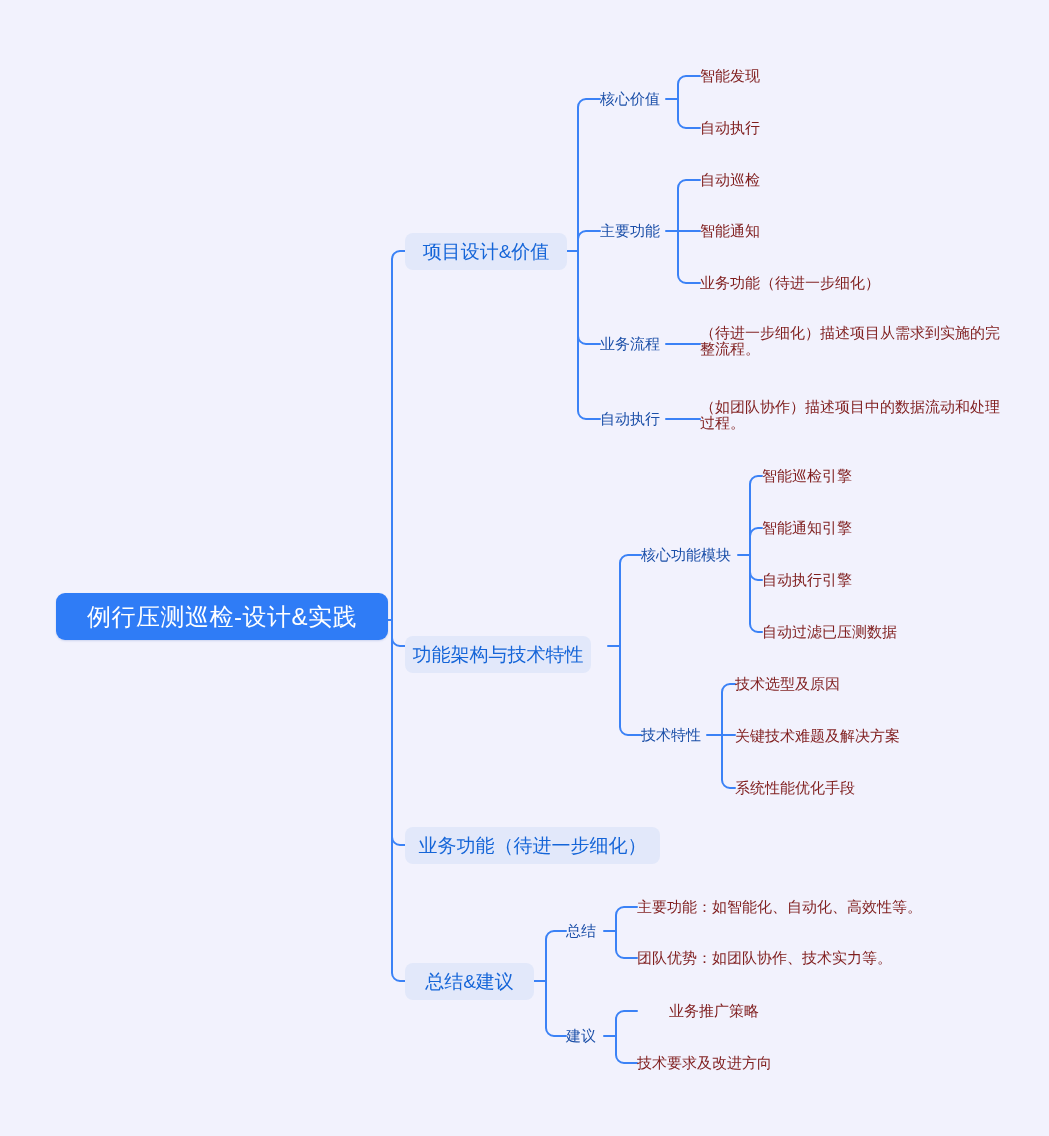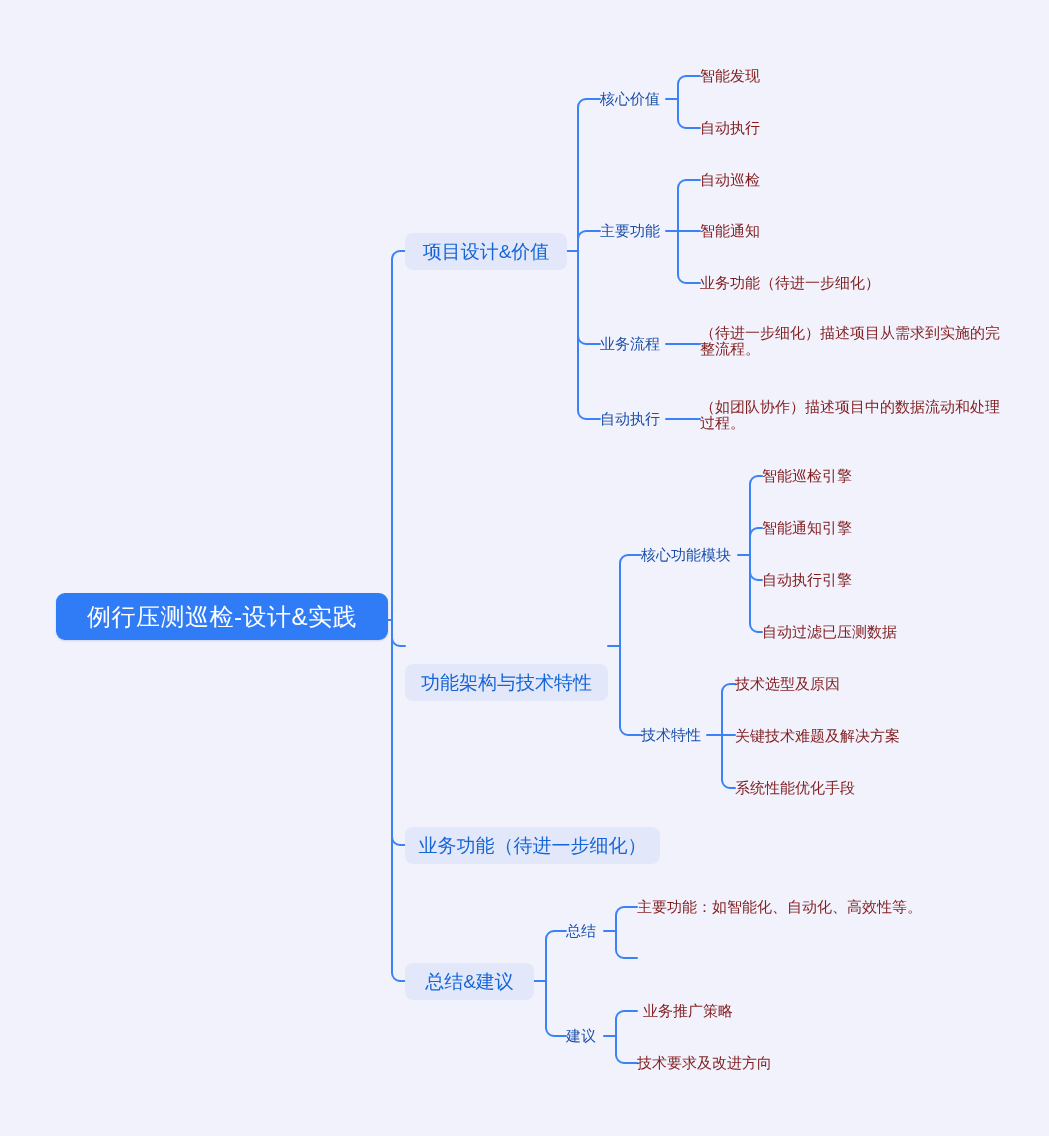--- a/index.html
+++ b/index.html
@@ -132,21 +132,21 @@
 
       <path d="M604 1036 H616"></path>
       <path d="M616 1036 V1019 a8 8 0 0 1 8 -8 H637"></path>
       <path d="M616 1036 V1055 a8 8 0 0 0 8 8 H637"></path>
     </g>
   </svg>
 
   <div class="node n-root" style="left: 56px; top: 593px; width: 332px; height: 47px;">例行压测巡检-设计&amp;实践</div>
 
   <div class="node n-l2" style="left: 405px; top: 233px; width: 162px; height: 37px;">项目设计&amp;价值</div>
-  <div class="node n-l2" style="left: 405px; top: 664px; width: 203px; height: 37px;">功能架构与技术特性</div>
+  <div class="node n-l2" style="left: 405px; top: 636px; width: 186px; height: 37px;">功能架构与技术特性</div>
   <div class="node n-l2" style="left: 405px; top: 827px; width: 255px; height: 37px;">业务功能（待进一步细化）</div>
   <div class="node n-l2" style="left: 405px; top: 963px; width: 129px; height: 37px;">总结&amp;建议</div>
 
   <div class="node n-l3" style="left: 600px; top: 88px; width: 66px; height: 22px;">核心价值</div>
   <div class="node n-l3" style="left: 600px; top: 220px; width: 66px; height: 22px; text-align: center;">主要功能</div>
   <div class="node n-l3" style="left: 600px; top: 333px; width: 66px; height: 22px;">业务流程</div>
   <div class="node n-l3" style="left: 600px; top: 408px; width: 66px; height: 22px;">自动执行</div>
   <div class="node n-l3" style="left: 641px; top: 544px; width: 97px; height: 22px;">核心功能模块</div>
   <div class="node n-l3" style="left: 641px; top: 724px; width: 66px; height: 22px;">技术特性</div>
   <div class="node n-l3" style="left: 566px; top: 920px; width: 38px; height: 22px;">总结</div>
@@ -160,16 +160,17 @@
   <div class="node n-l4 wrap" style="left: 700px; top: 325px; width: 300px; height: 44px;">（待进一步细化）描述项目从需求到实施的完整流程。</div>
   <div class="node n-l4 wrap" style="left: 700px; top: 399px; width: 300px; height: 44px;">（如团队协作）描述项目中的数据流动和处理过程。</div>
   <div class="node n-l4" style="left: 762px; top: 465px; width: 120px; height: 22px;">智能巡检引擎</div>
   <div class="node n-l4" style="left: 762px; top: 517px; width: 120px; height: 22px;">智能通知引擎</div>
   <div class="node n-l4" style="left: 762px; top: 569px; width: 120px; height: 22px;">自动执行引擎</div>
   <div class="node n-l4" style="left: 762px; top: 621px; width: 180px; height: 22px;">自动过滤已压测数据</div>
   <div class="node n-l4" style="left: 735px; top: 673px; width: 160px; height: 22px;">技术选型及原因</div>
   <div class="node n-l4" style="left: 735px; top: 725px; width: 200px; height: 22px;">关键技术难题及解决方案</div>
   <div class="node n-l4" style="left: 735px; top: 777px; width: 180px; height: 22px;">系统性能优化手段</div>
   <div class="node n-l4" style="left: 637px; top: 896px; width: 300px; height: 22px;">主要功能：如智能化、自动化、高效性等。</div>
-  <div class="node n-l4" style="left: 643px; top: 1000px; width: 200px; height: 22px;">业务推广策略</div>
+  <div class="node n-l4" style="left: 637px; top: 947px; width: 300px; height: 22px;">团队优势：如团队协作、技术实力等。</div>
+  <div class="node n-l4" style="left: 669px; top: 1000px; width: 200px; height: 22px;">业务推广策略</div>
   <div class="node n-l4" style="left: 637px; top: 1052px; width: 200px; height: 22px;">技术要求及改进方向</div>
 
 </div>
 
 </body></html>

